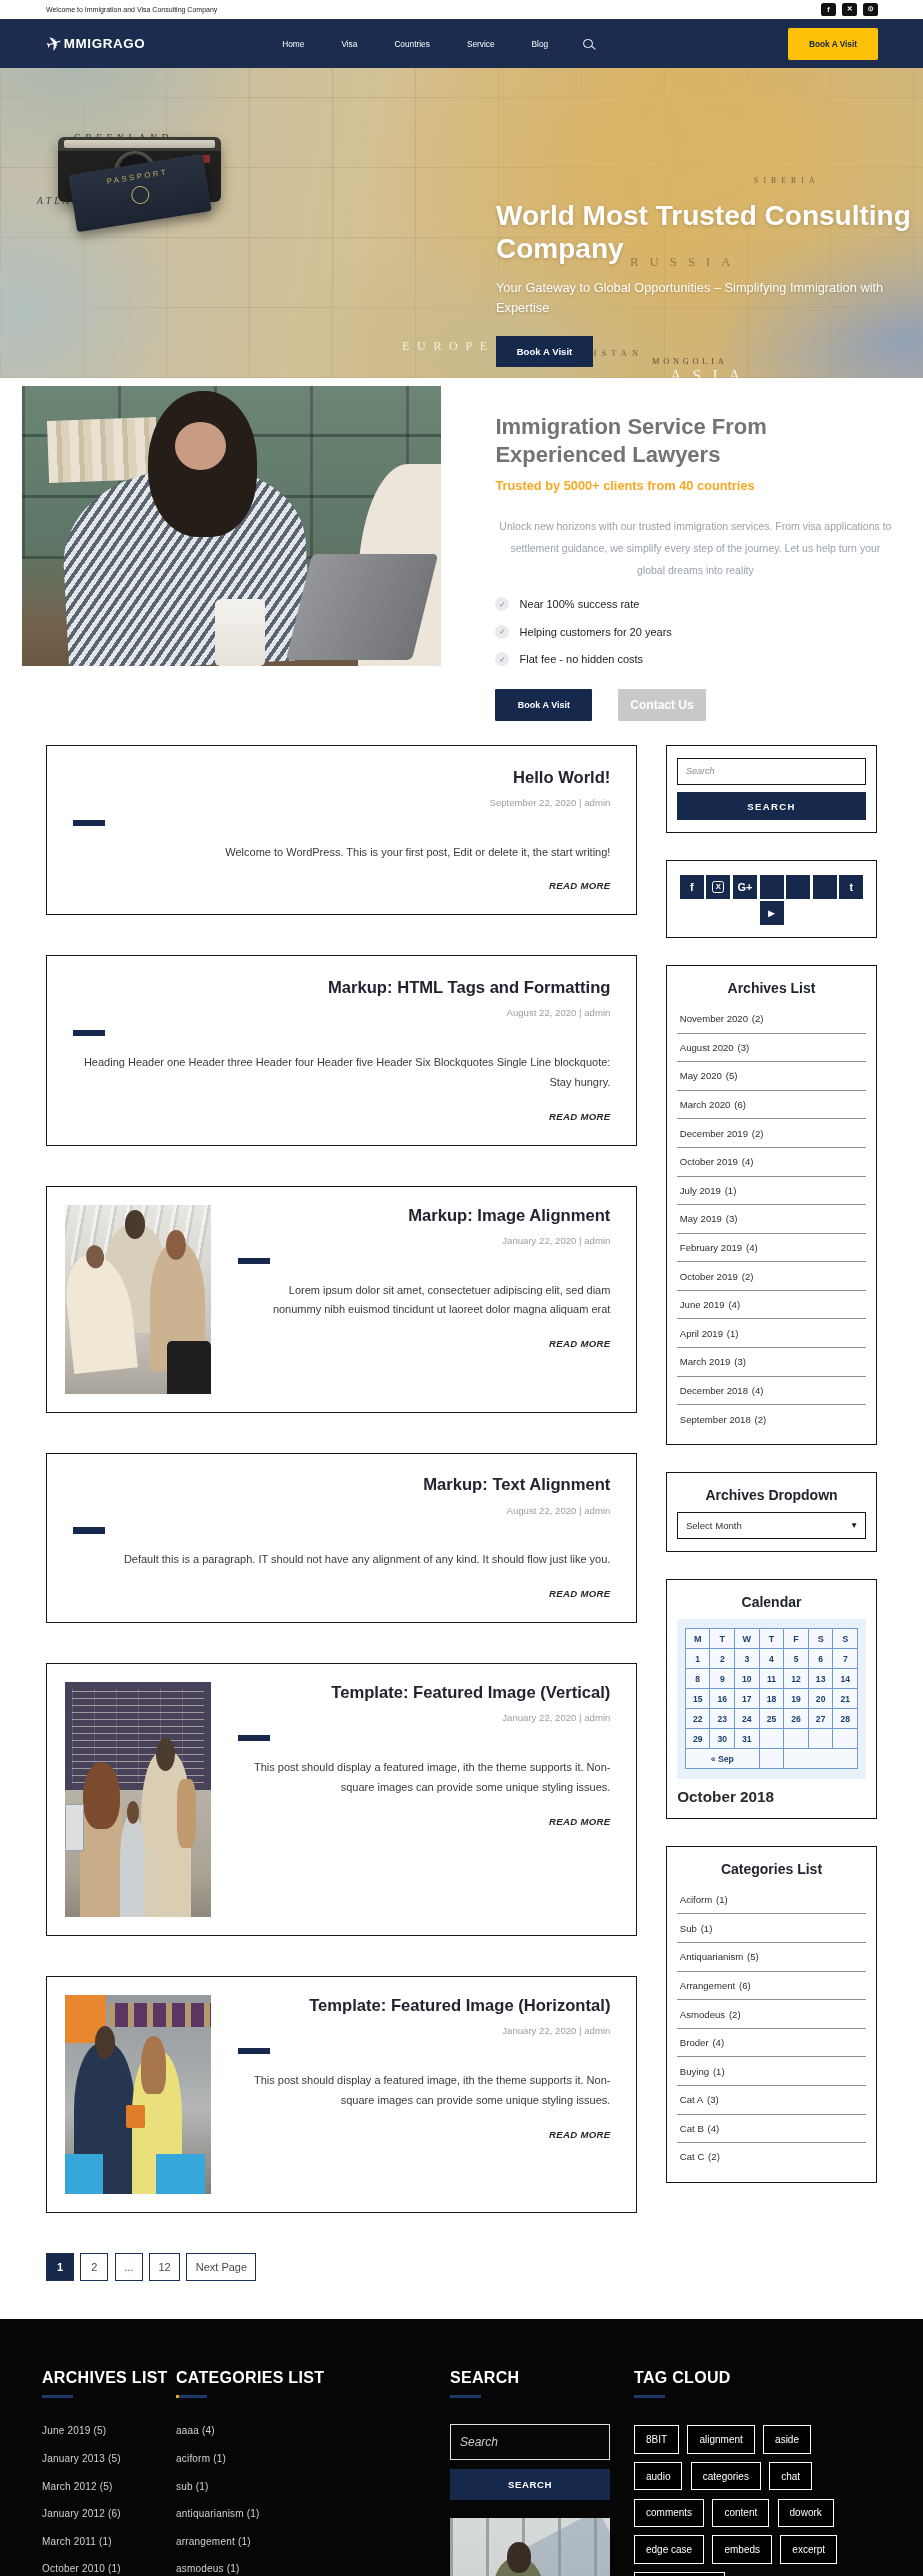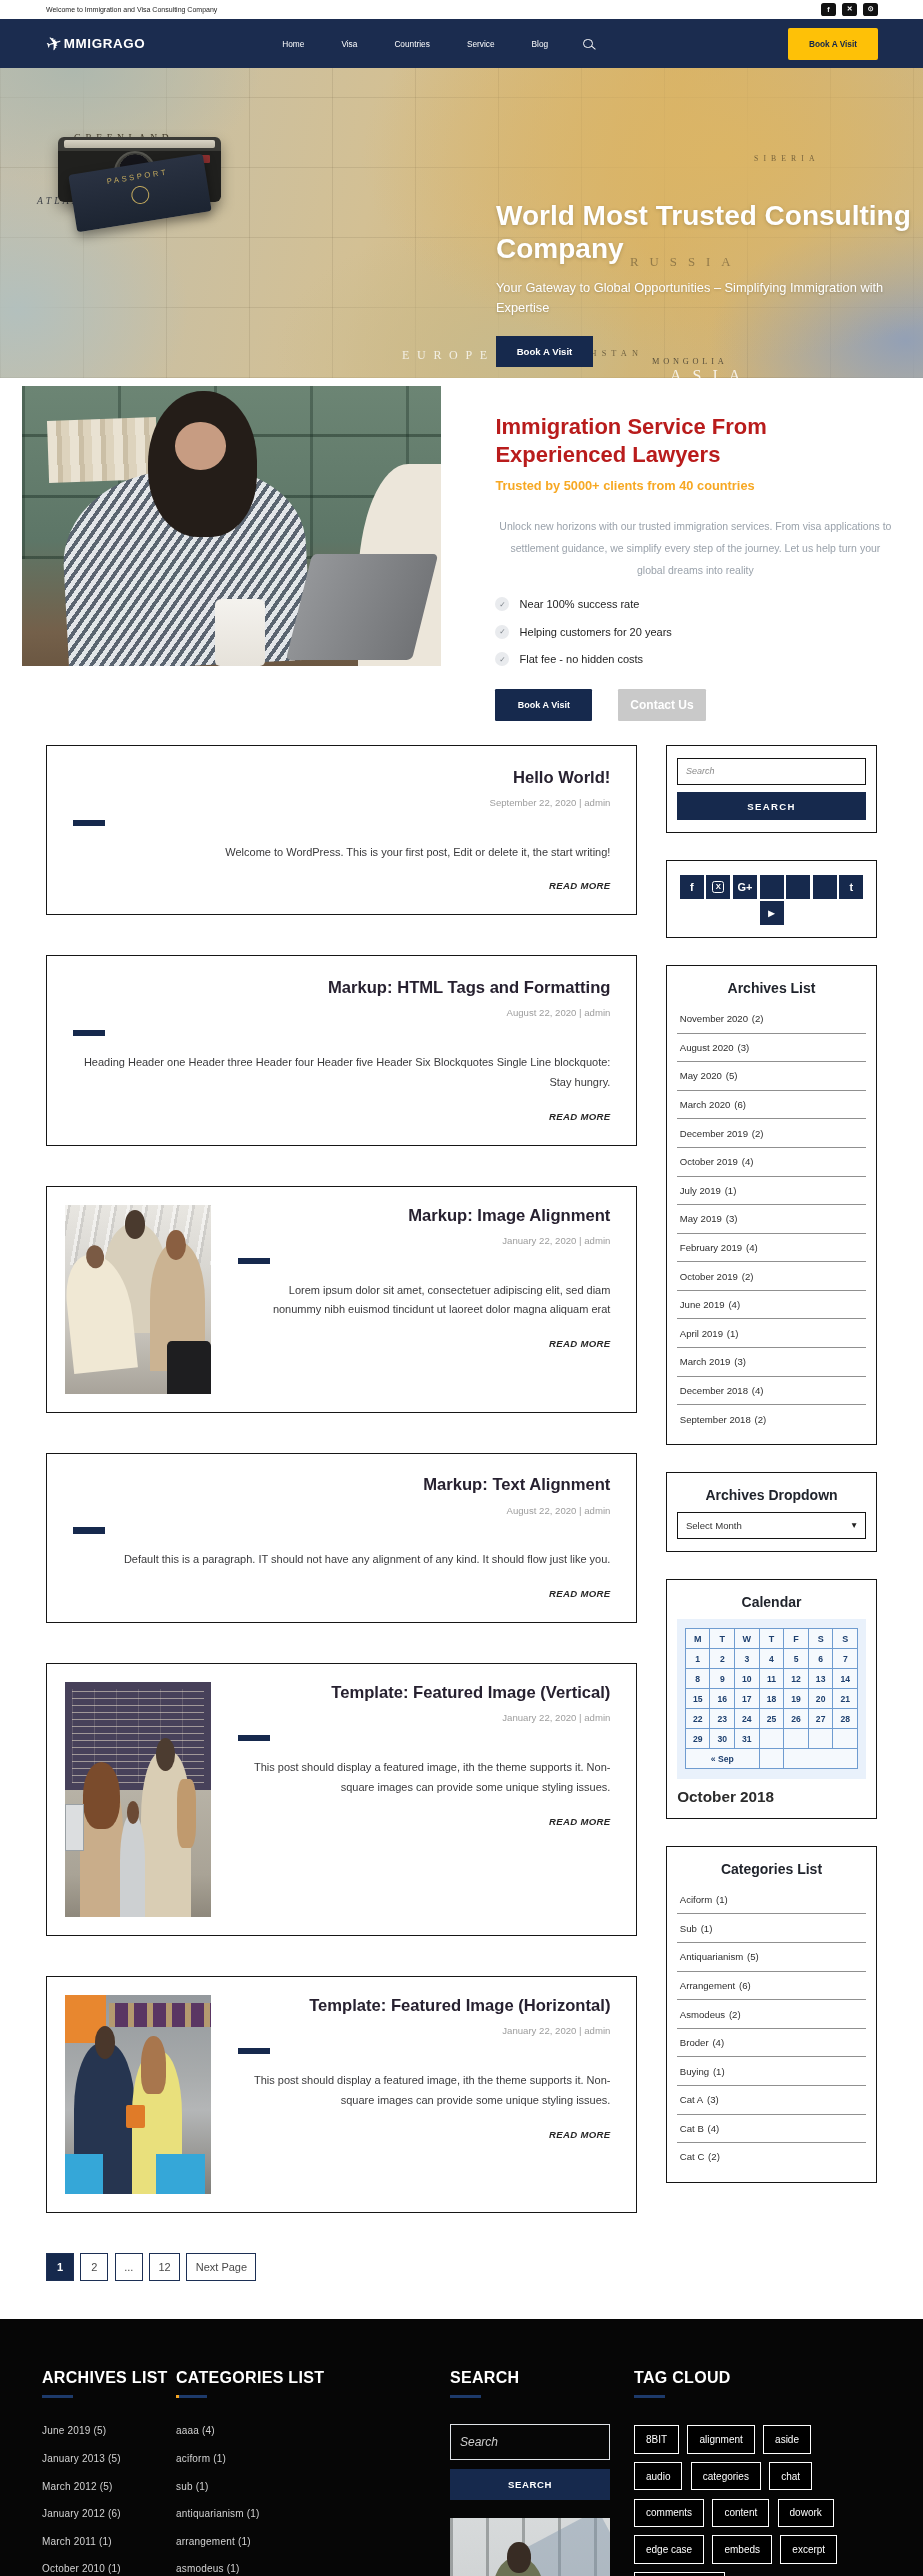--- a/index.html
+++ b/index.html
@@ -33,23 +33,23 @@
       radial-gradient(ellipse 332px 192px at 55% 92%, #c8ba8c 0%, rgba(200,186,140,0) 70%),
       radial-gradient(ellipse 281px 179px at 98% 88%, #93a0b5 0%, rgba(147,160,181,0) 70%),
       radial-gradient(ellipse 243px 192px at 2% 78%, #b3c0bd 0%, rgba(179,192,189,0) 70%),
       repeating-linear-gradient(0deg, rgba(90,75,50,.13) 0 0.6px, transparent 0.6px 70px),
       repeating-linear-gradient(90deg, rgba(90,75,50,.13) 0 0.6px, transparent 0.6px 83px),
       linear-gradient(100deg, #c2bfae 0%, #d3c094 40%, #d7b269 70%, #c9b88f 100%);
   }
   .map-label { position:absolute; font-family:"Liberation Serif", serif; }
   .map-label:nth-of-type(1){ left:74px; top:64px; font-size:9.6px; letter-spacing:4.5px; color:rgba(55,48,30,.9); }
   .map-label:nth-of-type(2){ left:37px;  top:127px; font-size:9.6px; letter-spacing:3.2px; font-style:italic; color:rgba(40,45,55,.85); }
-  .map-label:nth-of-type(3){ left:402px; top:280px; font-size:12px; letter-spacing:7.7px; color:rgba(252,252,250,.8); }
+  .map-label:nth-of-type(3){ left:402px; top:271px; font-size:12px; letter-spacing:7.7px; color:rgba(252,252,250,.8); }
   .map-label:nth-of-type(4){ left:630px; top:187px; font-size:12.8px; letter-spacing:11px; color:rgba(90,75,45,.55); }
-  .map-label:nth-of-type(5){ left:754px; top:86px; font-size:7.7px; letter-spacing:5.1px; color:rgba(75,62,40,.7); }
+  .map-label:nth-of-type(5){ left:754px; top:108px; font-size:7.7px; letter-spacing:5.1px; color:rgba(75,62,40,.7); }
   .map-label:nth-of-type(6){ left:536px; top:281px; font-size:8.3px; letter-spacing:5.1px; color:rgba(80,70,45,.75); }
   .map-label:nth-of-type(7){ left:652px; top:289px; font-size:8.3px; letter-spacing:3.8px; color:rgba(60,55,45,.8); }
   .map-label:nth-of-type(8){ left:670px; top:299px; font-size:16px; letter-spacing:11px; color:rgba(252,252,250,.85); }
 
   .camera { position:absolute; left:58px; top:69px; width:163px; height:65px; background:linear-gradient(#3a3a36 0 22%, #20201e 22%); border-radius:5.8px; box-shadow:0 6.4px 12.8px rgba(0,0,0,.35); }
   .camera .cam-top { position:absolute; left:6.4px; top:3.2px; right:6.4px; height:8.3px; background:linear-gradient(#d8d3c4,#b9b4a4); border-radius:1.9px; }
   .camera .cam-lens { position:absolute; left:56px; top:14px; width:42px; height:42px; border-radius:50%; background:radial-gradient(circle at 50% 45%, #4a4a46 0 18%, #15151a 19% 55%, #3c3c38 56%); border:2.6px solid #55554f; }
   .camera .cam-dot { position:absolute; right:11.5px; top:18px; width:10.2px; height:7.7px; background:#8c2f2f; border-radius:1.3px; }
   .passport { position:absolute; left:72px; top:96px; width:136px; height:58px; background:linear-gradient(#2a3242,#1c2431); border-radius:3.8px; transform:rotate(-9deg); box-shadow:0 5.1px 10.2px rgba(0,0,0,.4); text-align:center; }
   .passport .pp-label { display:block; margin-top:7.7px; color:#c2a95e; font-size:7.7px; letter-spacing:2.6px; }
@@ -69,21 +69,21 @@
   .ph-intro .p1 { top:0; left:0; right:0; height:62%; background:repeating-linear-gradient(0deg, rgba(25,45,35,.45) 0 3.2px, transparent 3.2px 61px), repeating-linear-gradient(90deg, rgba(25,45,35,.35) 0 3.2px, transparent 3.2px 96px); }
   .ph-intro .p2 { left:6%; top:12%; width:26%; height:22%; background:repeating-linear-gradient(90deg,#e9e2d2 0 9px,#cbbfa6 9px 14px,#ddd3bd 14px 22px); transform:rotate(-2deg); }
   .ph-intro .p3 { right:0; top:28%; width:20%; height:72%; background:#ece6da; border-radius:60% 0 0 0; }
   .ph-intro .p4 { left:10%; top:30%; width:58%; height:70%; background:repeating-linear-gradient(128deg,#5a6470 0 3.8px,#e3e6e9 3.8px 8.3px); border-radius:46% 40% 0 0; transform:rotate(-3deg); }
   .ph-intro .p5 { left:30%; top:2%; width:26%; height:52%; background:#241d18; border-radius:50% 48% 42% 46%; }
   .ph-intro .p6 { left:36.5%; top:13%; width:12%; height:17%; background:#c79c82; border-radius:50%; }
   .ph-intro .p7 { left:46%; bottom:0; width:12%; height:24%; background:linear-gradient(#f4f2ee,#e6e2da); border-radius:6.4px 6.4px 5.1px 5.1px; }
   .ph-intro .p8 { right:4%; bottom:2%; width:30%; height:38%; background:linear-gradient(100deg,#95979a,#717376); transform:skewX(-14deg); border-radius:5.1px; }
 
   .intro-content { margin-left:54px; padding-top:27px; width:409px; }
-  .intro-title { font-size:22px; font-weight:700; color:#b91c1c; line-height:1.3; }
+  .intro-title { font-size:22px; font-weight:700; color:#737373; line-height:1.3; }
   .intro-tagline { margin-top:7.7px; font-size:12.8px; font-weight:700; color:#f7a823; }
   .intro-body { margin-top:22px; font-size:10.5px; color:#9aa2ab; line-height:2.1; width:400px;text-align:center; }
   .features { margin-top:16.6px; list-style:none; }
   .feature { display:flex; align-items:center; gap:10.2px; margin:13.4px 0; }
   .feat-ico { width:14px; height:14px; border-radius:50%; background:#e9ebee; color:#7a8088; font-size:7.7px; display:flex; align-items:center; justify-content:center; flex:none; }
   .feat-label { font-size:11px; color:#242424; }
   .intro-btns { margin-top:23px; display:flex; gap:25.6px; }
   .btn-navy { width:97px; height:32px; background:#16294d; color:#fff; font-size:9px; font-weight:700; border:0; display:flex; align-items:center; justify-content:center; border-radius:1.3px; }
   .btn-gray { width:88px; height:32px; background:#c9c9c9; color:#fff; font-size:12px; font-weight:700; border:0; display:flex; align-items:center; justify-content:center; border-radius:1.3px; }
 

